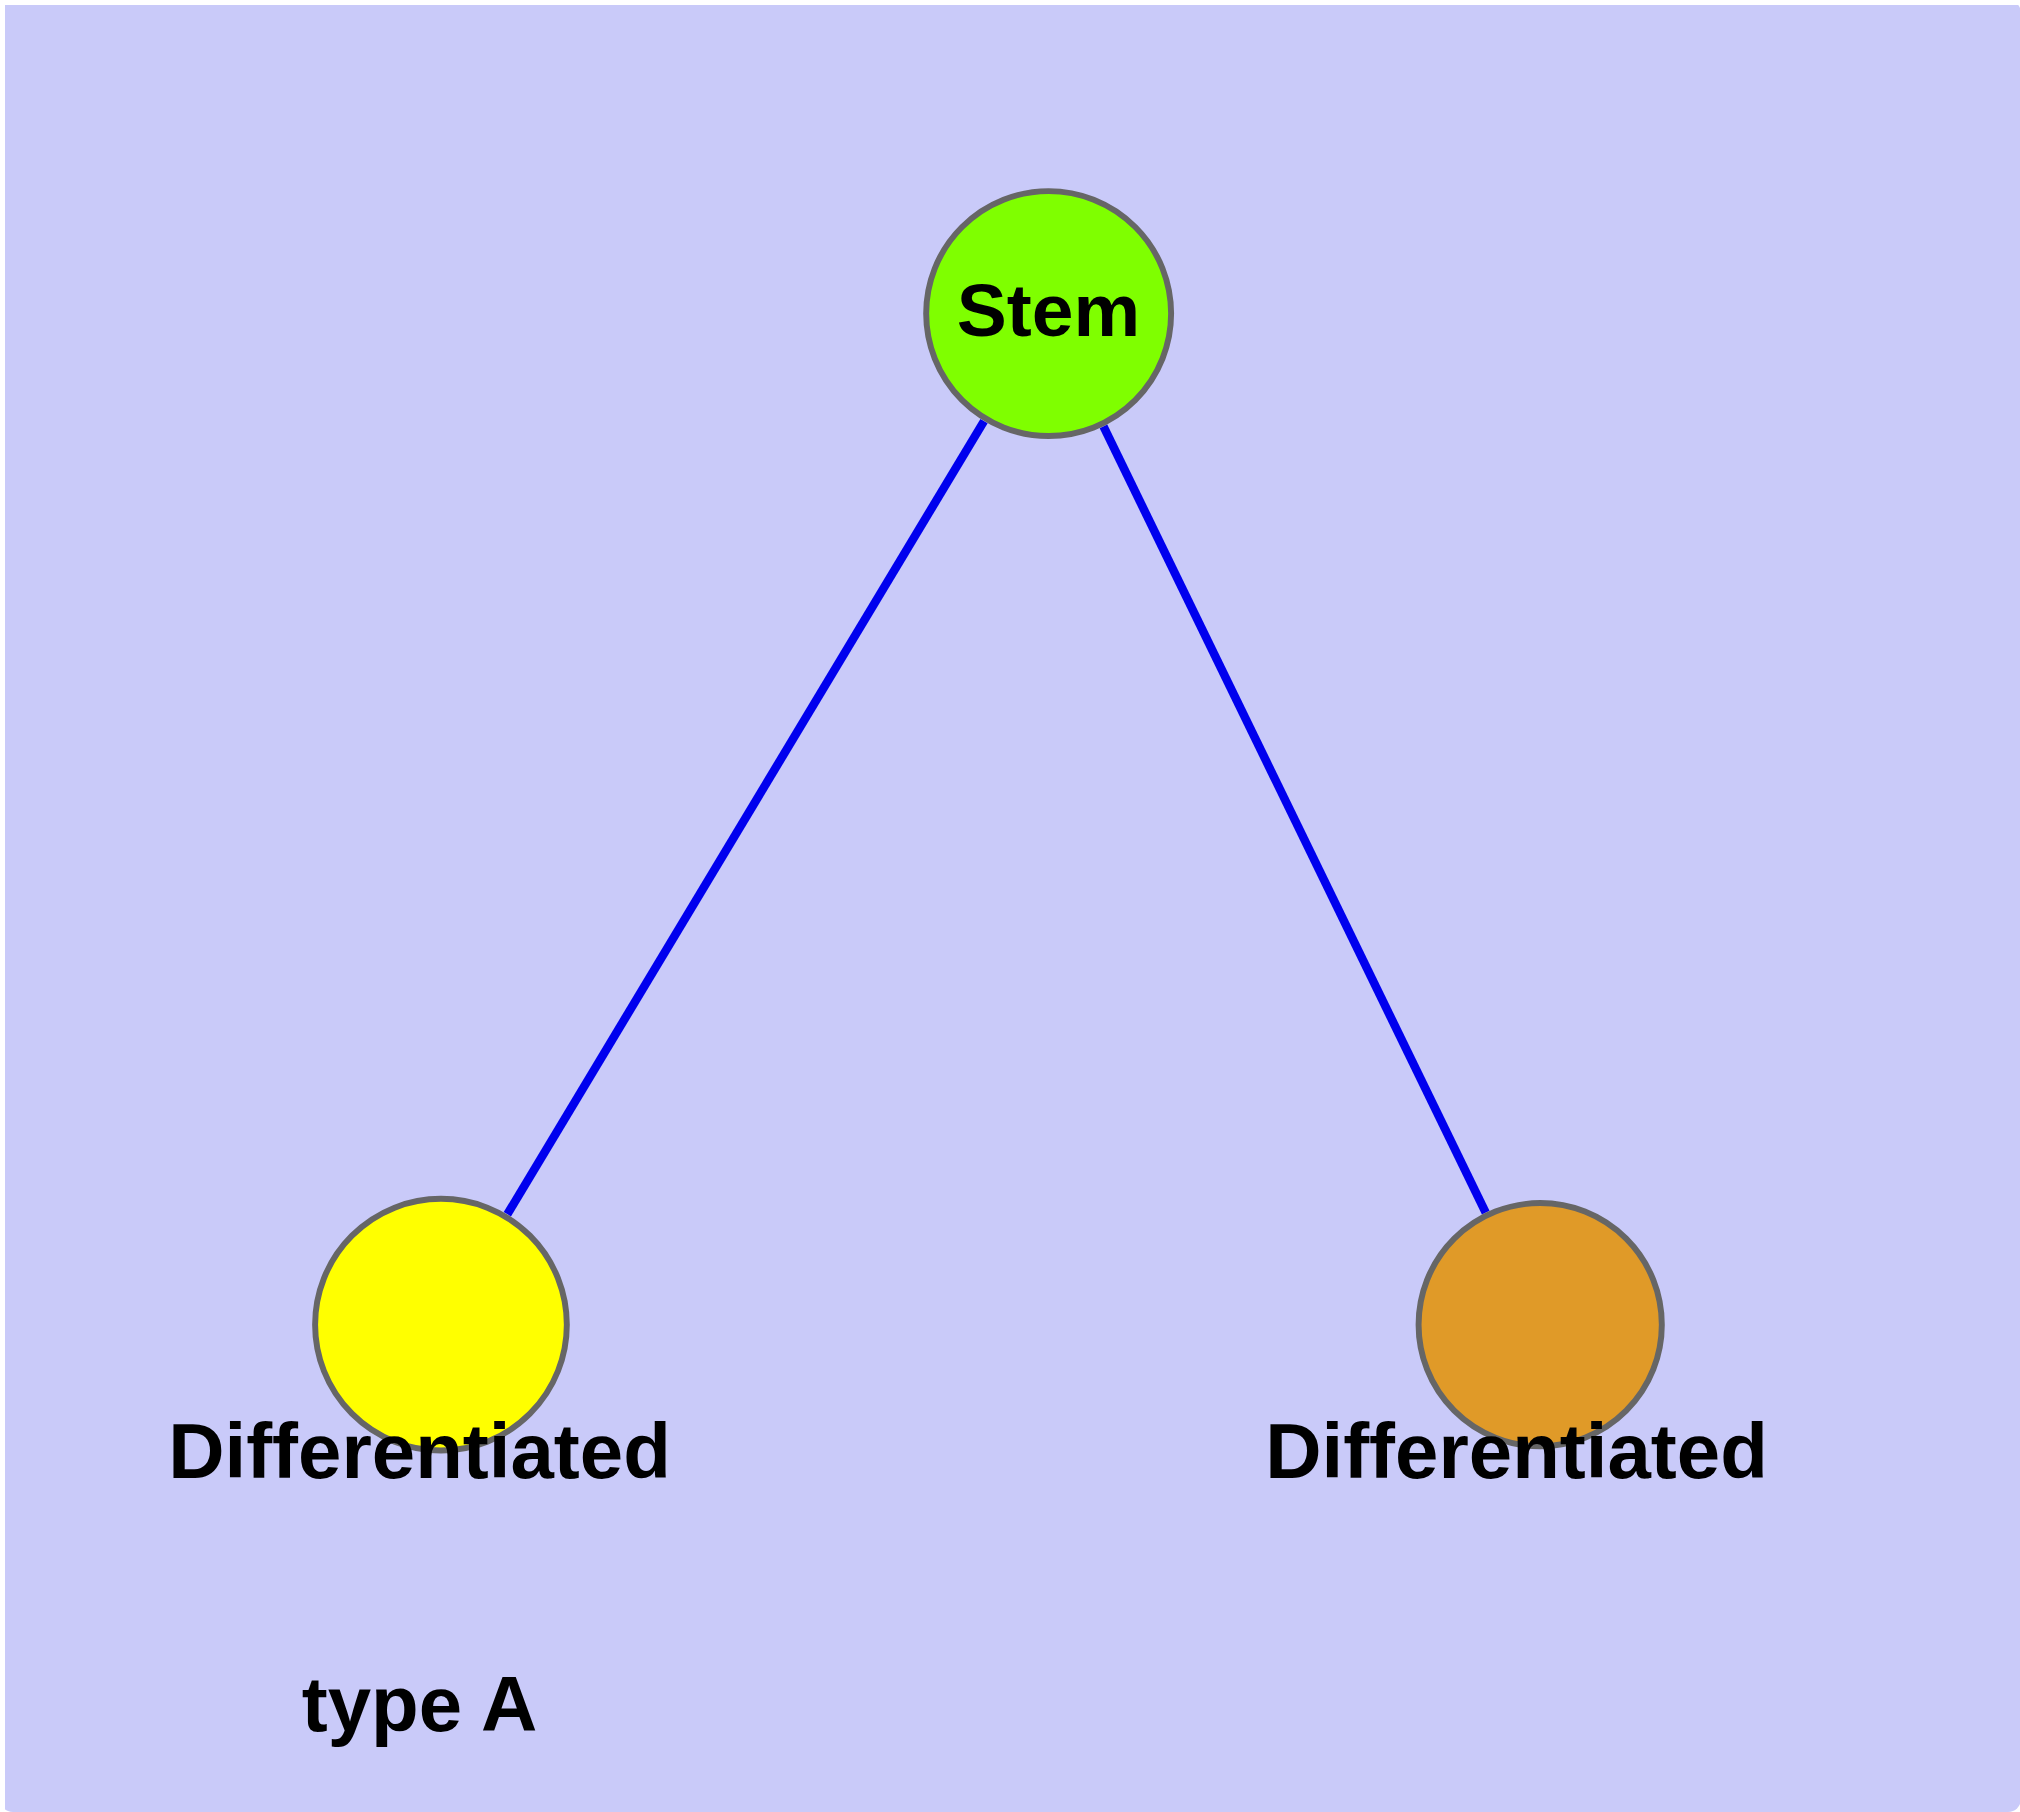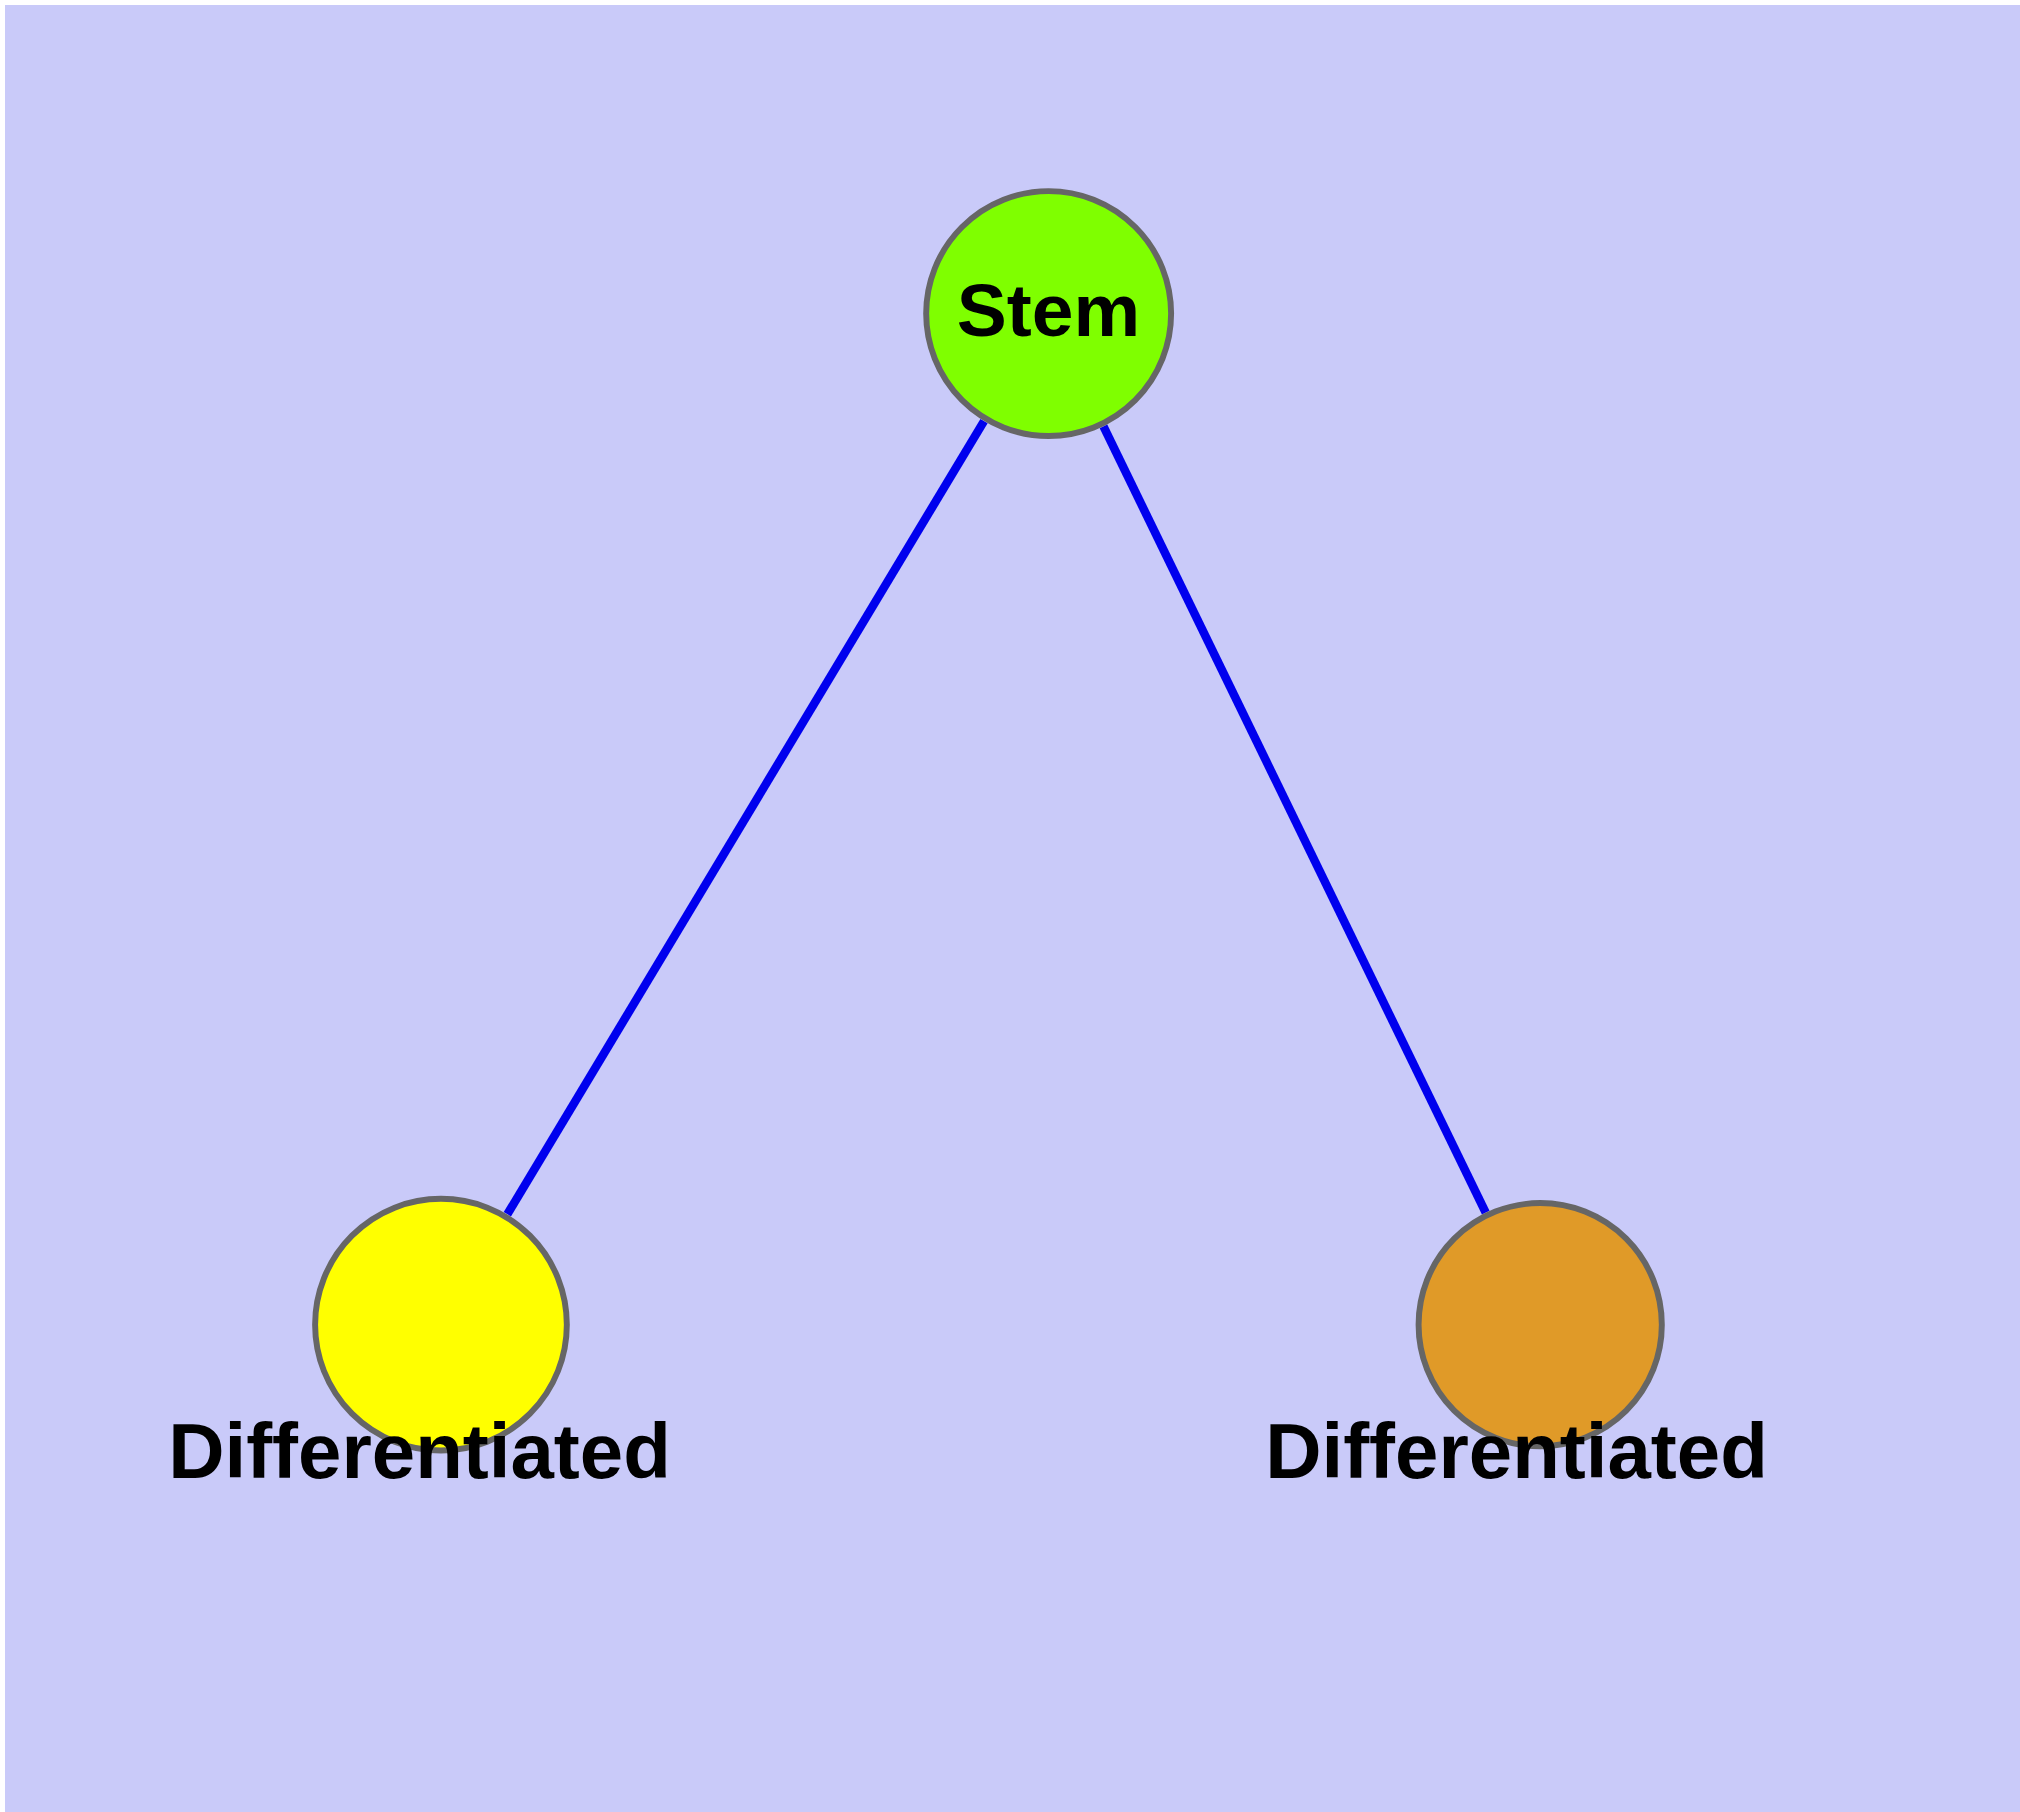--- a/index.html
+++ b/index.html
@@ -56,21 +56,21 @@
   #label-b {
     font-size: 78px;
     left: 1262px;
     top: 1241px;
     width: 509px;
   }
 </style>
 </head>
 <body>
 
-<div id="canvas" style="background: rgb(255, 255, 255);">
+<div id="canvas" style="background: rgb(255, 255, 255); border-radius: 13px;">
 
   <div id="plot-area" style="background: rgb(201, 202, 249);"></div>
 
   <svg id="graph-svg" viewBox="0 0 2384 2138" xmlns="http://www.w3.org/2000/svg">
 
     <g>
       <line x1="1160.760827724613" y1="496.8526255572341" x2="598.2996904449922" y2="1432.7189251033813" stroke="#0000ee" stroke-width="10" stroke-linecap="butt"></line>
       <line x1="1301.7107875631482" y1="503.10339579799273" x2="1752.7264474879541" y2="1430.7959514709125" stroke="#0000ee" stroke-width="10" stroke-linecap="butt"></line>
     </g>
 
@@ -78,20 +78,21 @@
       <circle cx="1237" cy="370" r="144.5" fill="#7fff00" stroke="#666666" stroke-width="7"></circle>
       <circle cx="520" cy="1563" r="148.5" fill="#ffff00" stroke="#666666" stroke-width="7"></circle>
       <circle cx="1817" cy="1563" r="143.5" fill="#e09a28" stroke="#666666" stroke-width="7"></circle>
     </g>
   </svg>
 
   <div class="node-label" id="label-stem">Stem</div>
 
   <div class="node-label" id="label-a">
     <div>Differentiated</div>
+    <div>type A</div>
   </div>
 
   <div class="node-label" id="label-b">
     <div>Differentiated</div>
   </div>
 
 </div>
 
 
 </body></html>

